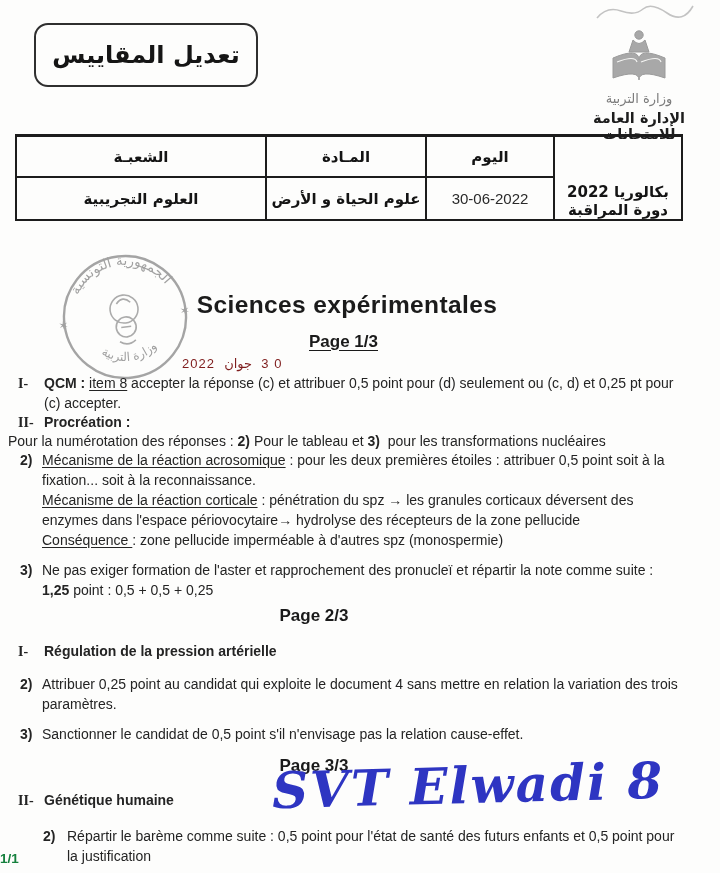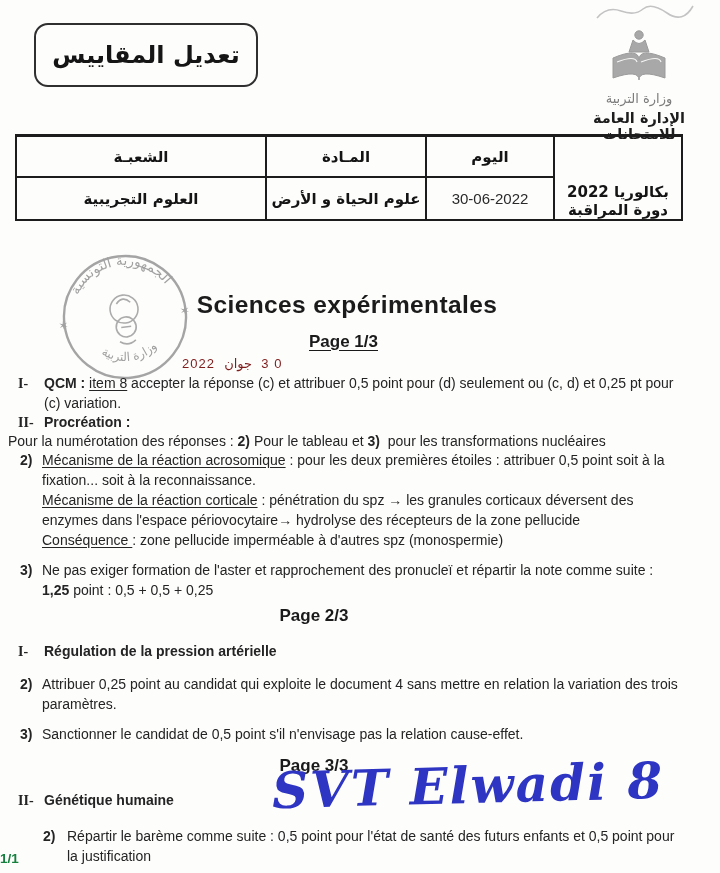--- a/index.html
+++ b/index.html
@@ -138,21 +138,21 @@
 <div class="date-stamp">
   <span>2022</span>&nbsp;
   <span class="ar">جوان</span>&nbsp;
   <span>3 0</span>
 </div>
 <div class="page-head-1">Page 1/3</div>
 
 <div class="ln" style="left:18px;top:374px">
   <span class="rn">I-</span><span class="b">QCM :</span> <span class="u">item 8</span><span> accepter la réponse (c) et attribuer 0,5 point pour (d) seulement ou (c, d) et 0,25 pt pour</span>
 </div>
-<div class="ln" style="left:44px;top:394px">(c) variation.</div>
+<div class="ln" style="left:44px;top:394px">(c) accepter.</div>
 
 <div class="ln" style="left:18px;top:413px">
   <span class="rn">II-</span><span class="b">Procréation :</span>
 </div>
 
 <div class="ln" style="left:8px;top:432px">
   <span>Pour la numérotation des réponses : </span><span class="b">2)</span><span> Pour le tableau et </span><span class="b">3)</span>&nbsp;<span> pour les transformations nucléaires</span>
 </div>
 
 <div class="ln" style="left:20px;top:451px">

